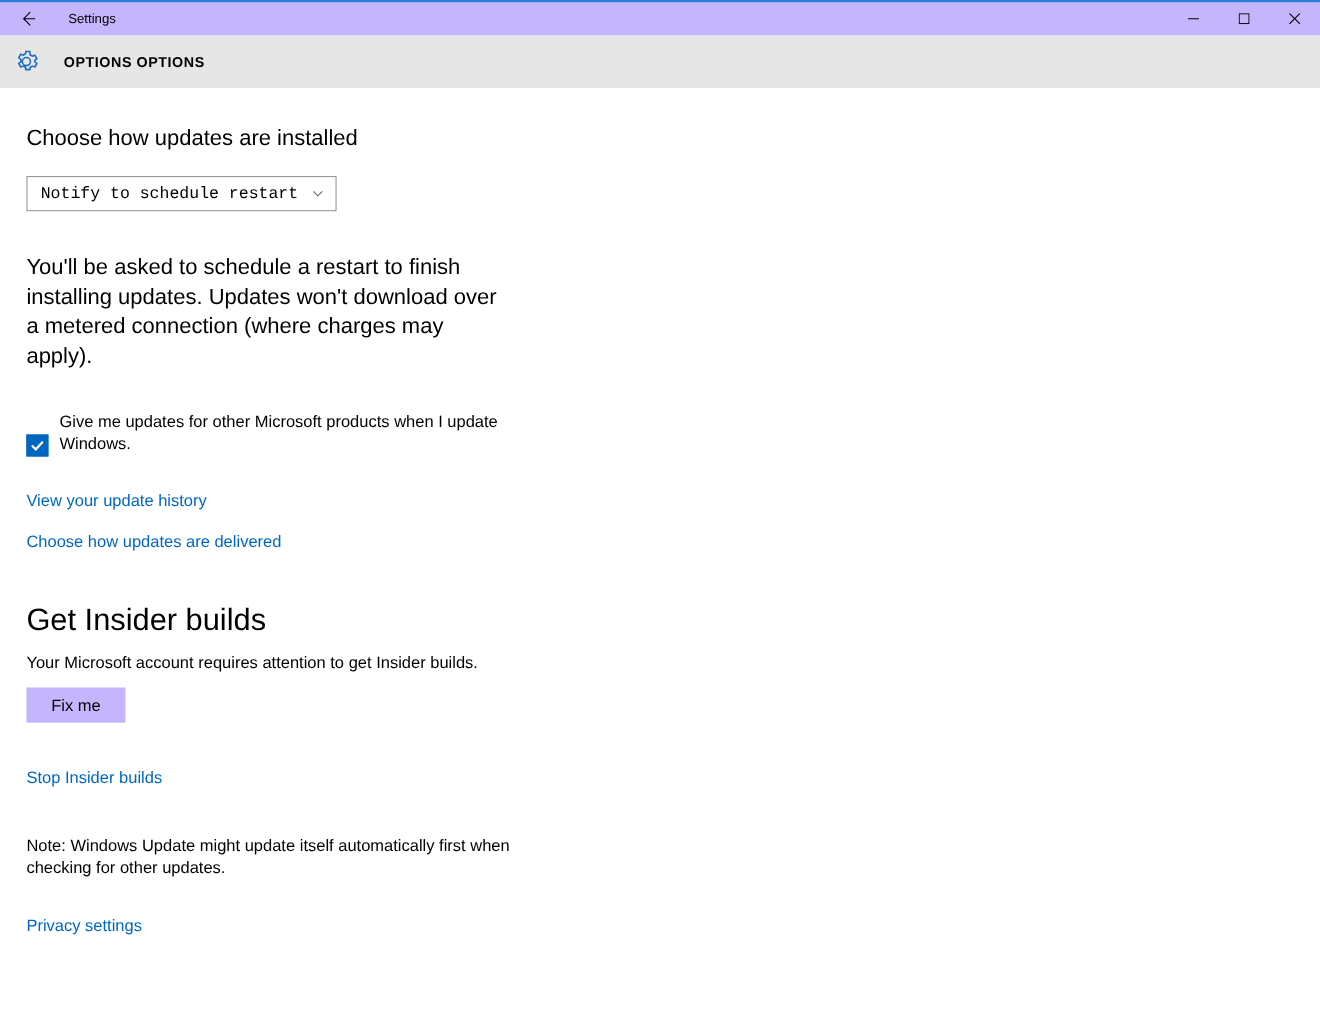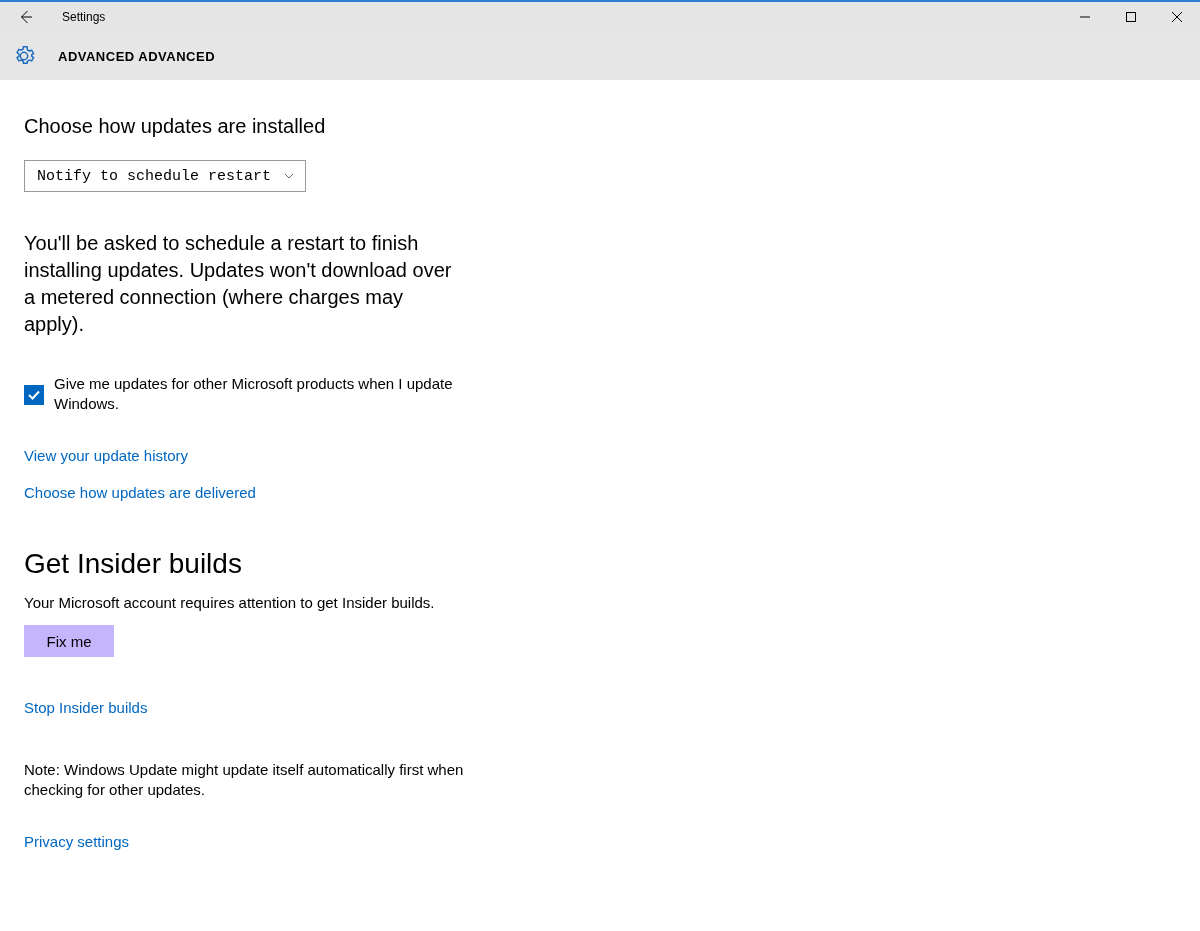--- a/index.html
+++ b/index.html
@@ -1,31 +1,31 @@
 <!DOCTYPE html>
 <html><head>
 <meta charset="utf-8">
 <style>
   * { box-sizing: border-box; }
   html, body { margin:0; padding:0; width:1200px; height:931px; font-family:"Segoe UI",Arial,sans-serif; background:#fff; color:#000; }
-  .topbar { height:32px; width:100%; background:#e5e5e5; border-top:2px solid #2d7dd2; display:flex; align-items:center; position:relative; }
+  .topbar { height:32px; width:100%; background:#c4b5fd; border-top:2px solid #2d7dd2; display:flex; align-items:center; position:relative; }
   .topbar .back { width:18px; height:18px; margin-left:16px; display:flex; align-items:center; justify-content:center; cursor:default; }
   .topbar .title { margin-left:28px; font-size:12px; color:#000; }
   .winbtns { position:absolute; right:0; top:0; height:30px; display:flex; }
   .winbtn { width:46px; height:30px; display:flex; align-items:center; justify-content:center; }
   .header { height:48px; width:100%; background:#e6e6e6; display:flex; align-items:center; padding-left:12px; }
   .header .gear { width:24px; height:24px; display:flex; align-items:center; justify-content:center; color:#1f6fc1; }
   .header .subtitle { margin-left:22px; font-size:13px; font-weight:600; letter-spacing:0.5px; }
   .content { padding:24px 0 0 24px; width:620px; }
   h1 { font-size:20px; font-weight:400; margin:10px 0 22px 0; line-height:1.2; }
   h2 { font-size:28px; font-weight:400; margin:46px 0 14px 0; line-height:1.2; }
   .dropdown { display:inline-flex; align-items:center; height:32px; border:1px solid #999; padding:0 10px 0 12px; font-size:15px; background:#fff; cursor:default;font-family:Liberation Mono, monospace; }
   .dropdown .chev { margin-left:12px; display:flex; }
   .desc { font-size:20px; line-height:1.35; margin-top:38px; max-width:430px; }
-  .cb-row { display:flex; align-items:center; margin-top:36px; max-width:450px; }
+  .cb-row { display:flex; align-items:flex-end; margin-top:36px; max-width:450px; }
   .cb-row + .cb-row { margin-top:28px; }
   .cb { width:20px; height:20px; border:2px solid #000; flex:0 0 20px; margin-top:1px; display:flex; align-items:center; justify-content:center; }
   .cb.checked { background:#0067c0; border-color:#0067c0; }
   .cb.checked svg { display:block; }
   .cb svg { display:none; }
   .cb-label { margin-left:10px; font-size:15px; line-height:1.35; }
   .link { color:#0067c0; font-size:15px; cursor:default; display:inline-block; }
   .link.block { display:block; }
   .lnk-history { margin-top:32px; }
   .lnk-choose { margin-top:20px; }
@@ -64,21 +64,21 @@
     </div>
   </div>
 </div>
 
 <div class="header">
   <div class="gear">
     <svg width="22" height="22" viewBox="0 0 24 24">
         <path fill="none" stroke="#1f6fc1" stroke-width="1.6" d="M12 8a4 4 0 1 0 0 8 4 4 0 0 0 0-8zm8.4 4a8.4 8.4 0 0 0-.1-1.2l2.1-1.6-2-3.5-2.5.9a8.4 8.4 0 0 0-2.1-1.2L15.4 2h-4l-.4 2.4a8.4 8.4 0 0 0-2.1 1.2l-2.5-.9-2 3.5 2.1 1.6a8.4 8.4 0 0 0 0 2.4l-2.1 1.6 2 3.5 2.5-.9a8.4 8.4 0 0 0 2.1 1.2l.4 2.4h4l.4-2.4a8.4 8.4 0 0 0 2.1-1.2l2.5.9 2-3.5-2.1-1.6c.1-.4.1-.8.1-1.2z"></path>
       </svg>
   </div>
-  <div class="subtitle">ADVANCED ADVANCED</div>
+  <div class="subtitle">OPTIONS OPTIONS</div>
 </div>
 
 <div class="content">
   <h1>Choose how updates are installed</h1>
 
   <div class="dropdown">
     <span>Notify to schedule restart</span>
     <span class="chev">
       <svg width="12" height="12" viewBox="0 0 12 12">
           <path d="M2 4 L6 8 L10 4" stroke="#666" stroke-width="1" fill="none"></path>

